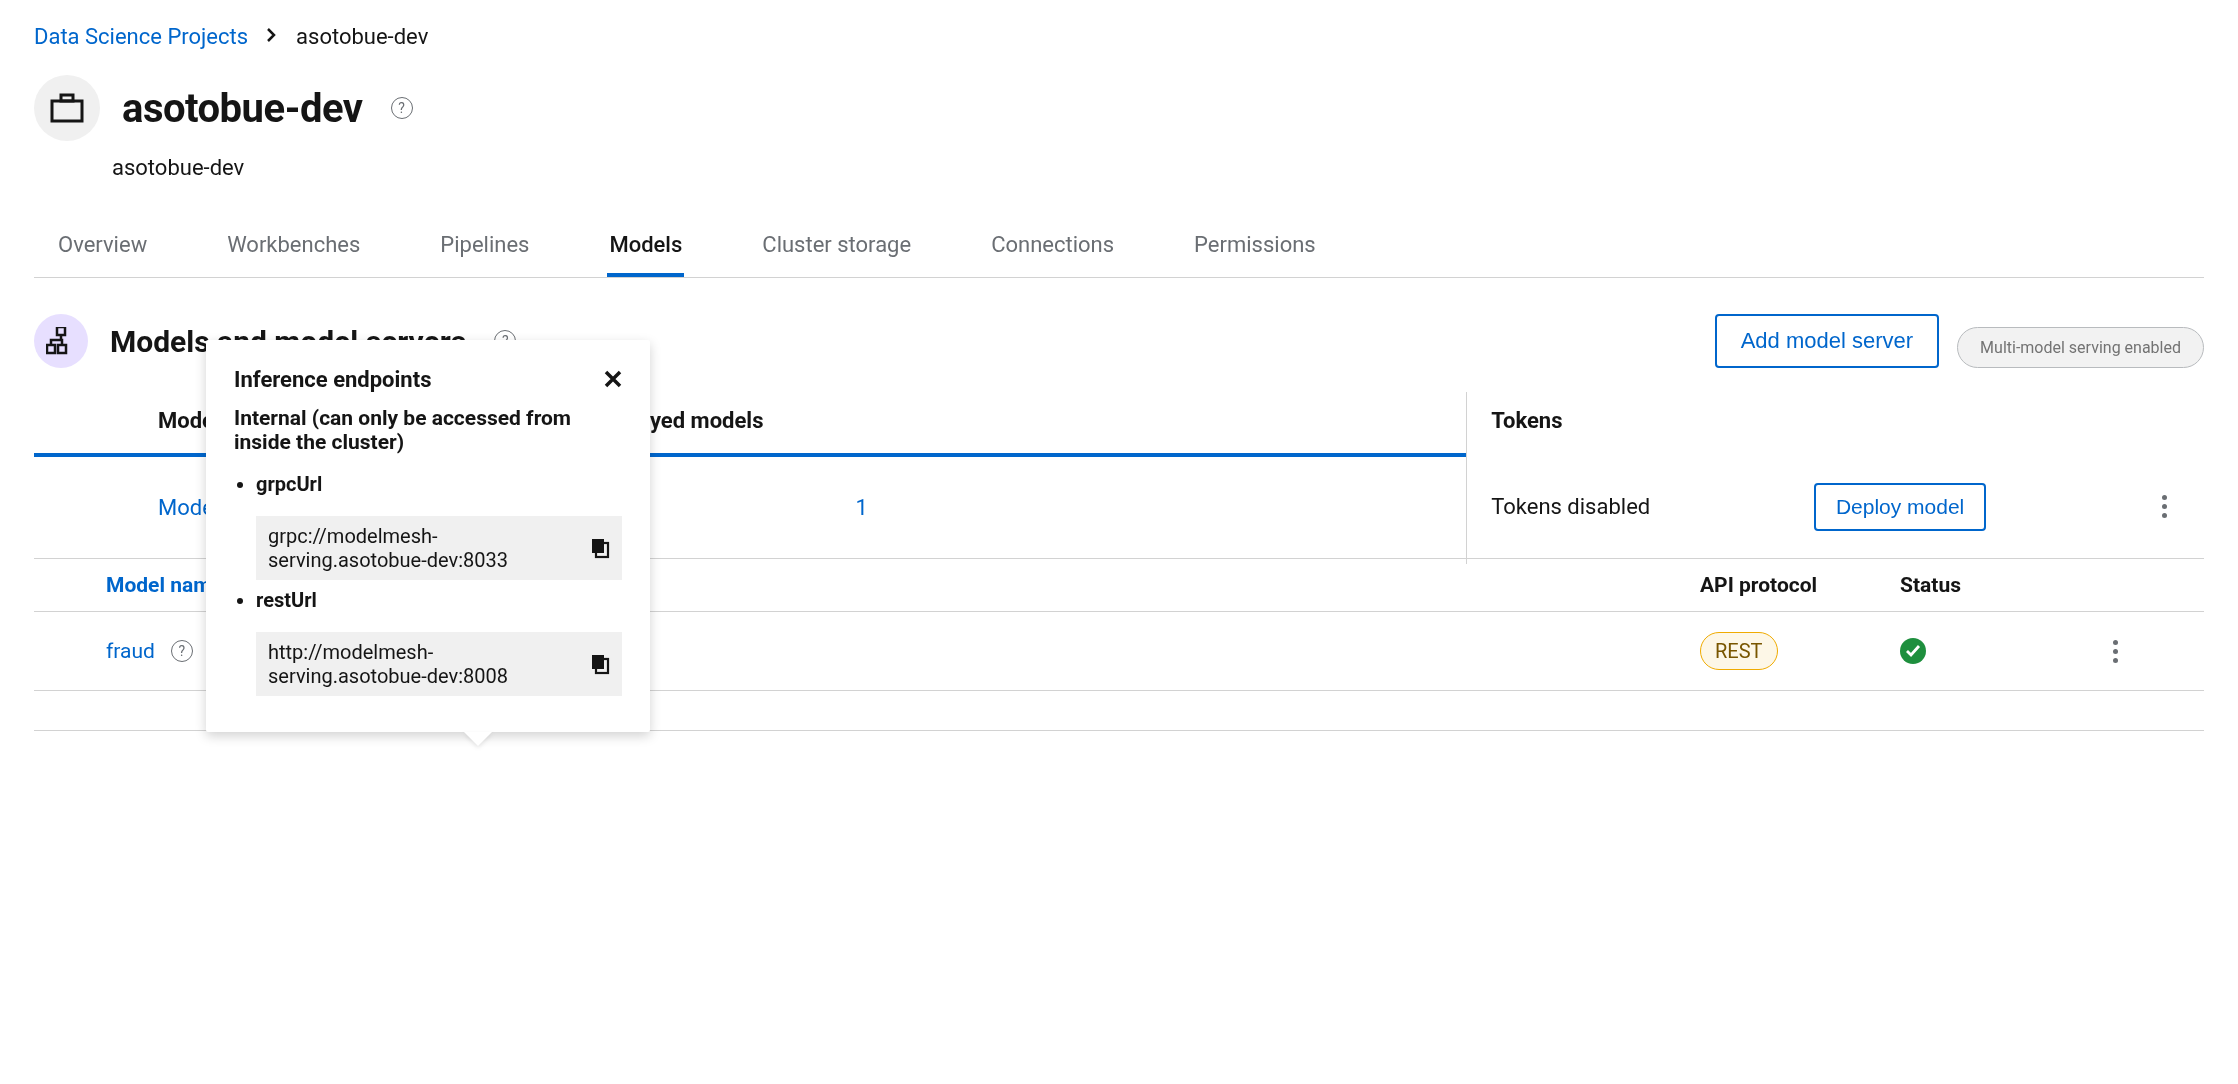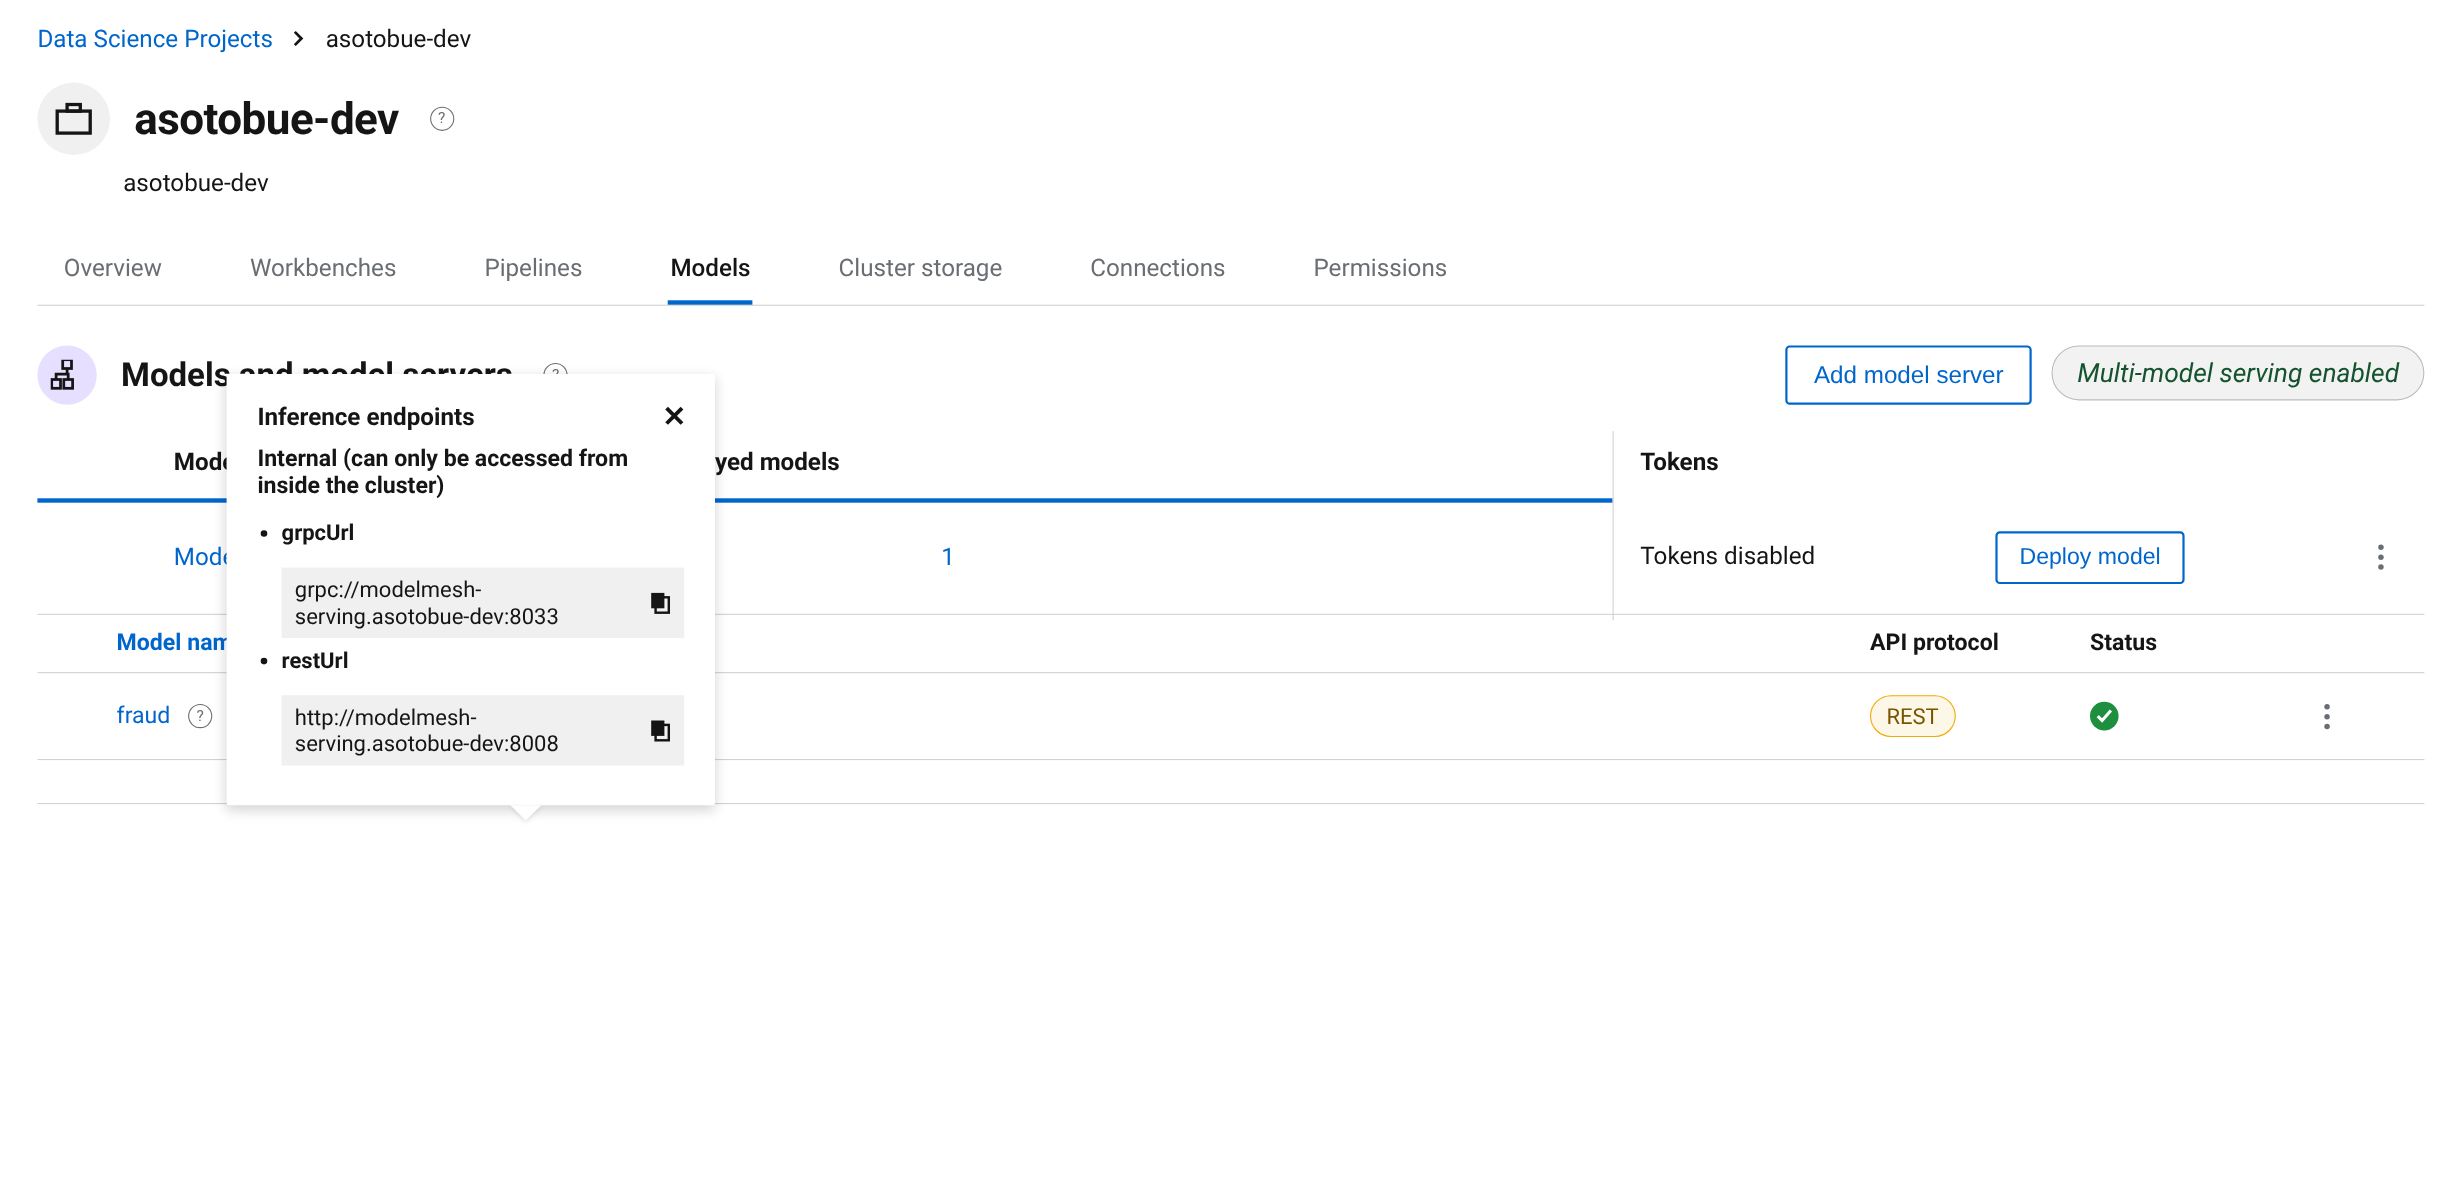--- a/index.html
+++ b/index.html
@@ -30,28 +30,28 @@
   .tabs { display:flex; gap: 76px; border-bottom: 1px solid #d2d2d2; padding-left:22px; }
   .tab { padding: 12px 2px 16px 2px; font-size: 22px; color:#6a6e73; cursor:pointer; border-bottom:4px solid transparent; }
   .tab.active { color:#151515; border-bottom-color:#0066cc; font-weight:500; }
   .section-header { display:flex; align-items:center; justify-content:space-between; margin-top:36px; margin-bottom: 24px;}
   .section-left { display:flex; align-items:center; gap:22px; }
   .section-icon-wrap {
     width: 54px; height: 54px; border-radius:50%; background:#e7dfff;
     display:flex; align-items:center; justify-content:center; color:#151515;
   }
   .section-title { font-size: 30px; font-weight:700;}
-  .section-right { display:flex; align-items:flex-start; gap: 18px; }
+  .section-right { display:flex; align-items:flex-end; gap: 18px; }
   .btn-outline-primary {
     border: 2px solid #0066cc; color:#0066cc; background:#fff;
     padding: 12px 24px; font-size: 22px; border-radius: 4px; cursor:pointer;
   }
   .badge-pill-grey {
-    border:1px solid #b8bbbe; background:#f2f2f2; color:#14532d;
-    padding: 10px 22px; font-size:24px; border-radius: 30px; font-style: italic;
+    border:1px solid #b8bbbe; background:#f2f2f2; color:#737373;
+    padding: 10px 22px; font-size:16px; border-radius: 30px;
   }
   .server-table { width: 100%; }
   .server-head-row { display:grid; grid-template-columns: 1.6fr 1.1fr 1fr 0.8fr 60px; padding: 16px 24px 20px 124px; border-bottom: 4px solid #0066cc; width: 66%; }
   .server-head-label { font-size:22px; font-weight:700; }
   .server-body-row { display:grid; grid-template-columns: 1.6fr 1.1fr 1fr 0.8fr 60px; align-items:center; padding: 38px 24px 38px 124px; border-bottom:1px solid #d2d2d2; position:relative;}
   .link-blue { color:#0066cc; font-size:22px; }
   .btn-outline-primary.sm { padding: 10px 20px; font-size: 21px; }
   .kebab { display:flex; flex-direction:column; gap:4px; align-items:center; justify-content:center; width:30px; height:30px; cursor:pointer; }
   .kebab span { width:5px; height:5px; background:#6a6e73; border-radius:50%; }
   .inner-head-row { display:grid; grid-template-columns: 300px 1fr 200px 200px 80px; padding: 14px 24px 14px 72px; border-bottom:1px solid #d2d2d2; font-size:21px; font-weight:700; }

